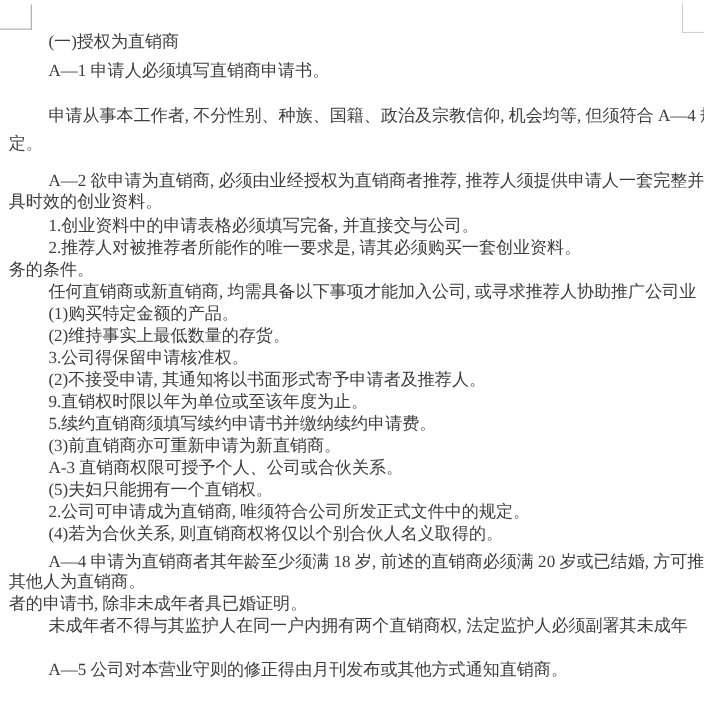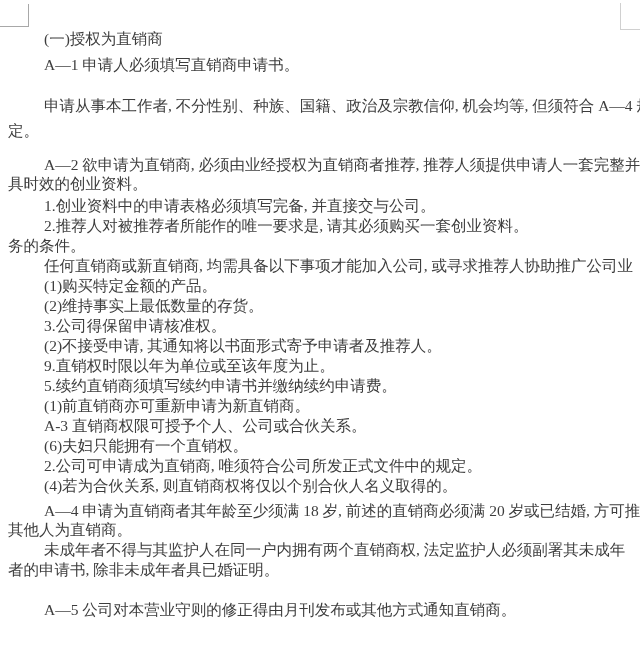--- a/index.html
+++ b/index.html
@@ -66,23 +66,23 @@
   <div class="ln ind mt6">1.创业资料中的申请表格必须填写完备, 并直接交与公司。</div>
   <div class="ln ind mt4">2.推荐人对被推荐者所能作的唯一要求是, 请其必须购买一套创业资料。</div>
   <div class="ln mt4">务的条件。</div>
   <div class="ln ind mt4">任何直销商或新直销商, 均需具备以下事项才能加入公司, 或寻求推荐人协助推广公司业</div>
   <div class="ln ind mt4">(1)购买特定金额的产品。</div>
   <div class="ln ind mt4">(2)维持事实上最低数量的存货。</div>
   <div class="ln ind mt4">3.公司得保留申请核准权。</div>
   <div class="ln ind mt4">(2)不接受申请, 其通知将以书面形式寄予申请者及推荐人。</div>
   <div class="ln ind mt4">9.直销权时限以年为单位或至该年度为止。</div>
   <div class="ln ind mt4">5.续约直销商须填写续约申请书并缴纳续约申请费。</div>
-  <div class="ln ind mt4">(1)前直销商亦可重新申请为新直销商。</div>
+  <div class="ln ind mt4">(3)前直销商亦可重新申请为新直销商。</div>
   <div class="ln ind mt4">A-3 直销商权限可授予个人、公司或合伙关系。</div>
-  <div class="ln ind mt4">(6)夫妇只能拥有一个直销权。</div>
+  <div class="ln ind mt4">(5)夫妇只能拥有一个直销权。</div>
   <div class="ln ind mt4">2.公司可申请成为直销商, 唯须符合公司所发正式文件中的规定。</div>
   <div class="ln ind mt4">(4)若为合伙关系, 则直销商权将仅以个别合伙人名义取得的。</div>
   <div class="ln ind mt9">A—4 申请为直销商者其年龄至少须满 18 岁, 前述的直销商必须满 20 岁或已结婚, 方可推荐</div>
   <div class="ln mt11">其他人为直销商。</div>
+  <div class="ln mt4">者的申请书, 除非未成年者具已婚证明。</div>
   <div class="ln ind mt4">未成年者不得与其监护人在同一户内拥有两个直销商权, 法定监护人必须副署其未成年</div>
-  <div class="ln mt4">者的申请书, 除非未成年者具已婚证明。</div>
   <div class="ln ind mt8">A—5 公司对本营业守则的修正得由月刊发布或其他方式通知直销商。</div>
 </div>
 
 </body></html>

